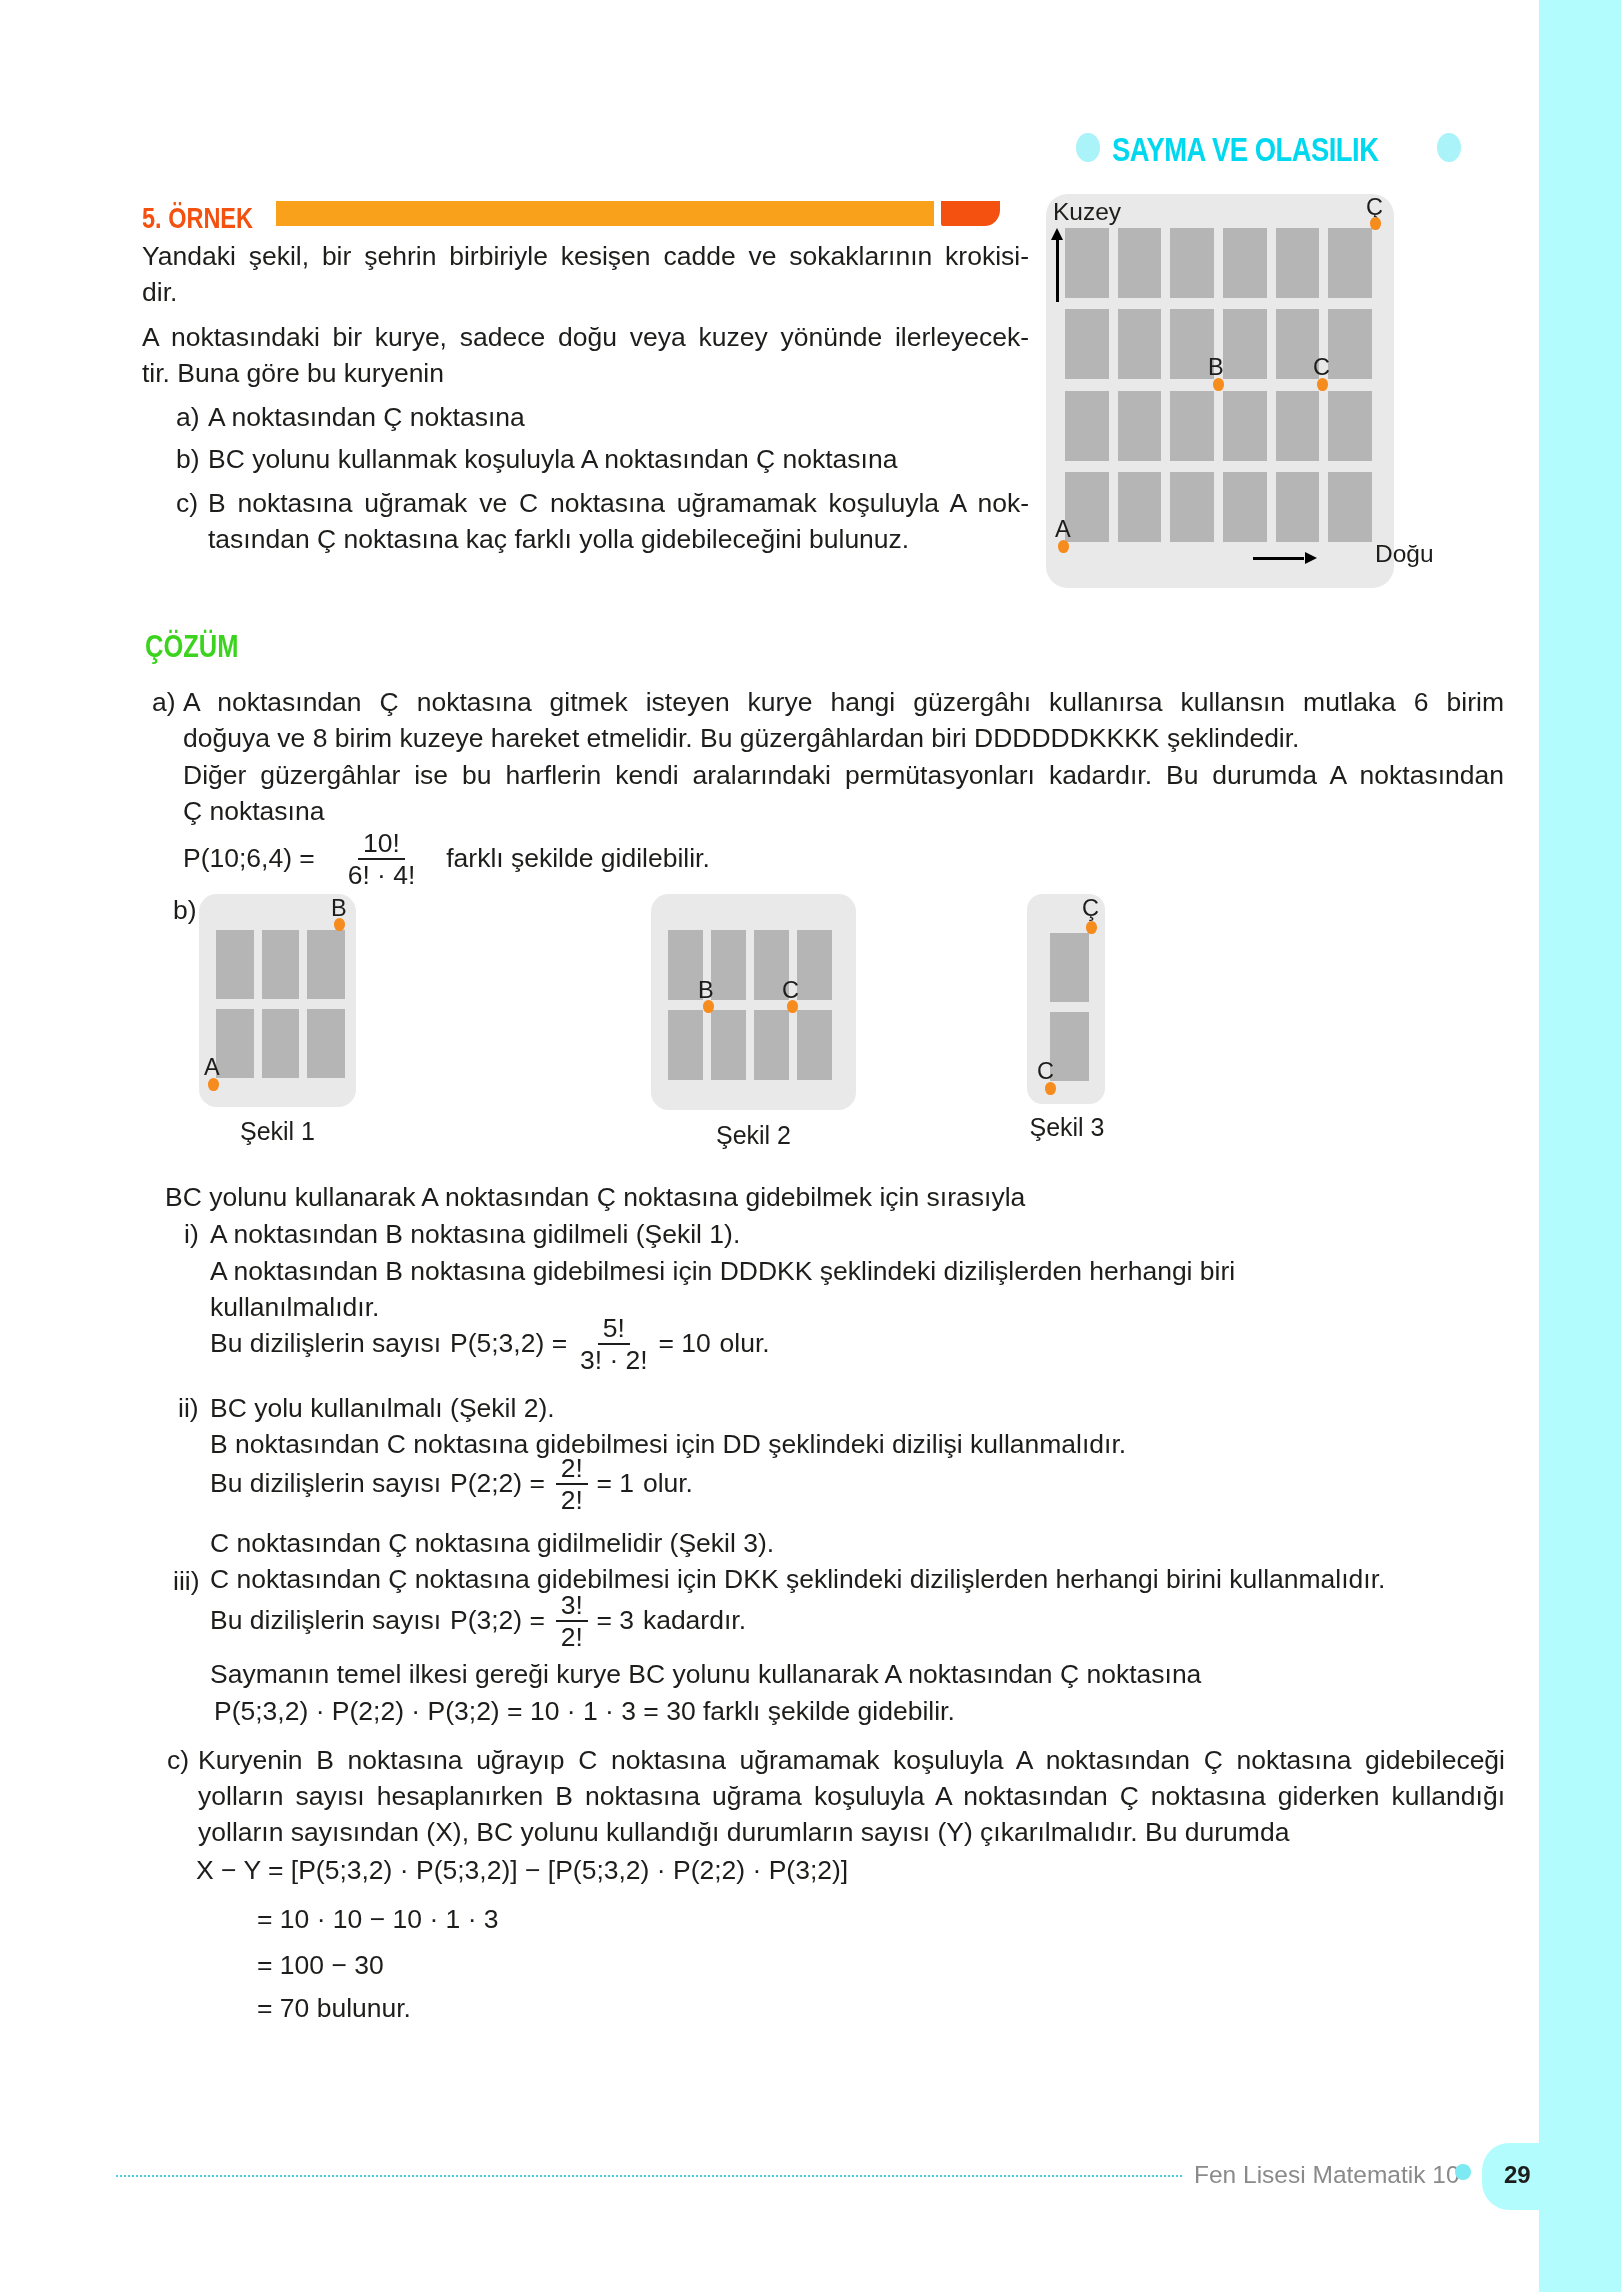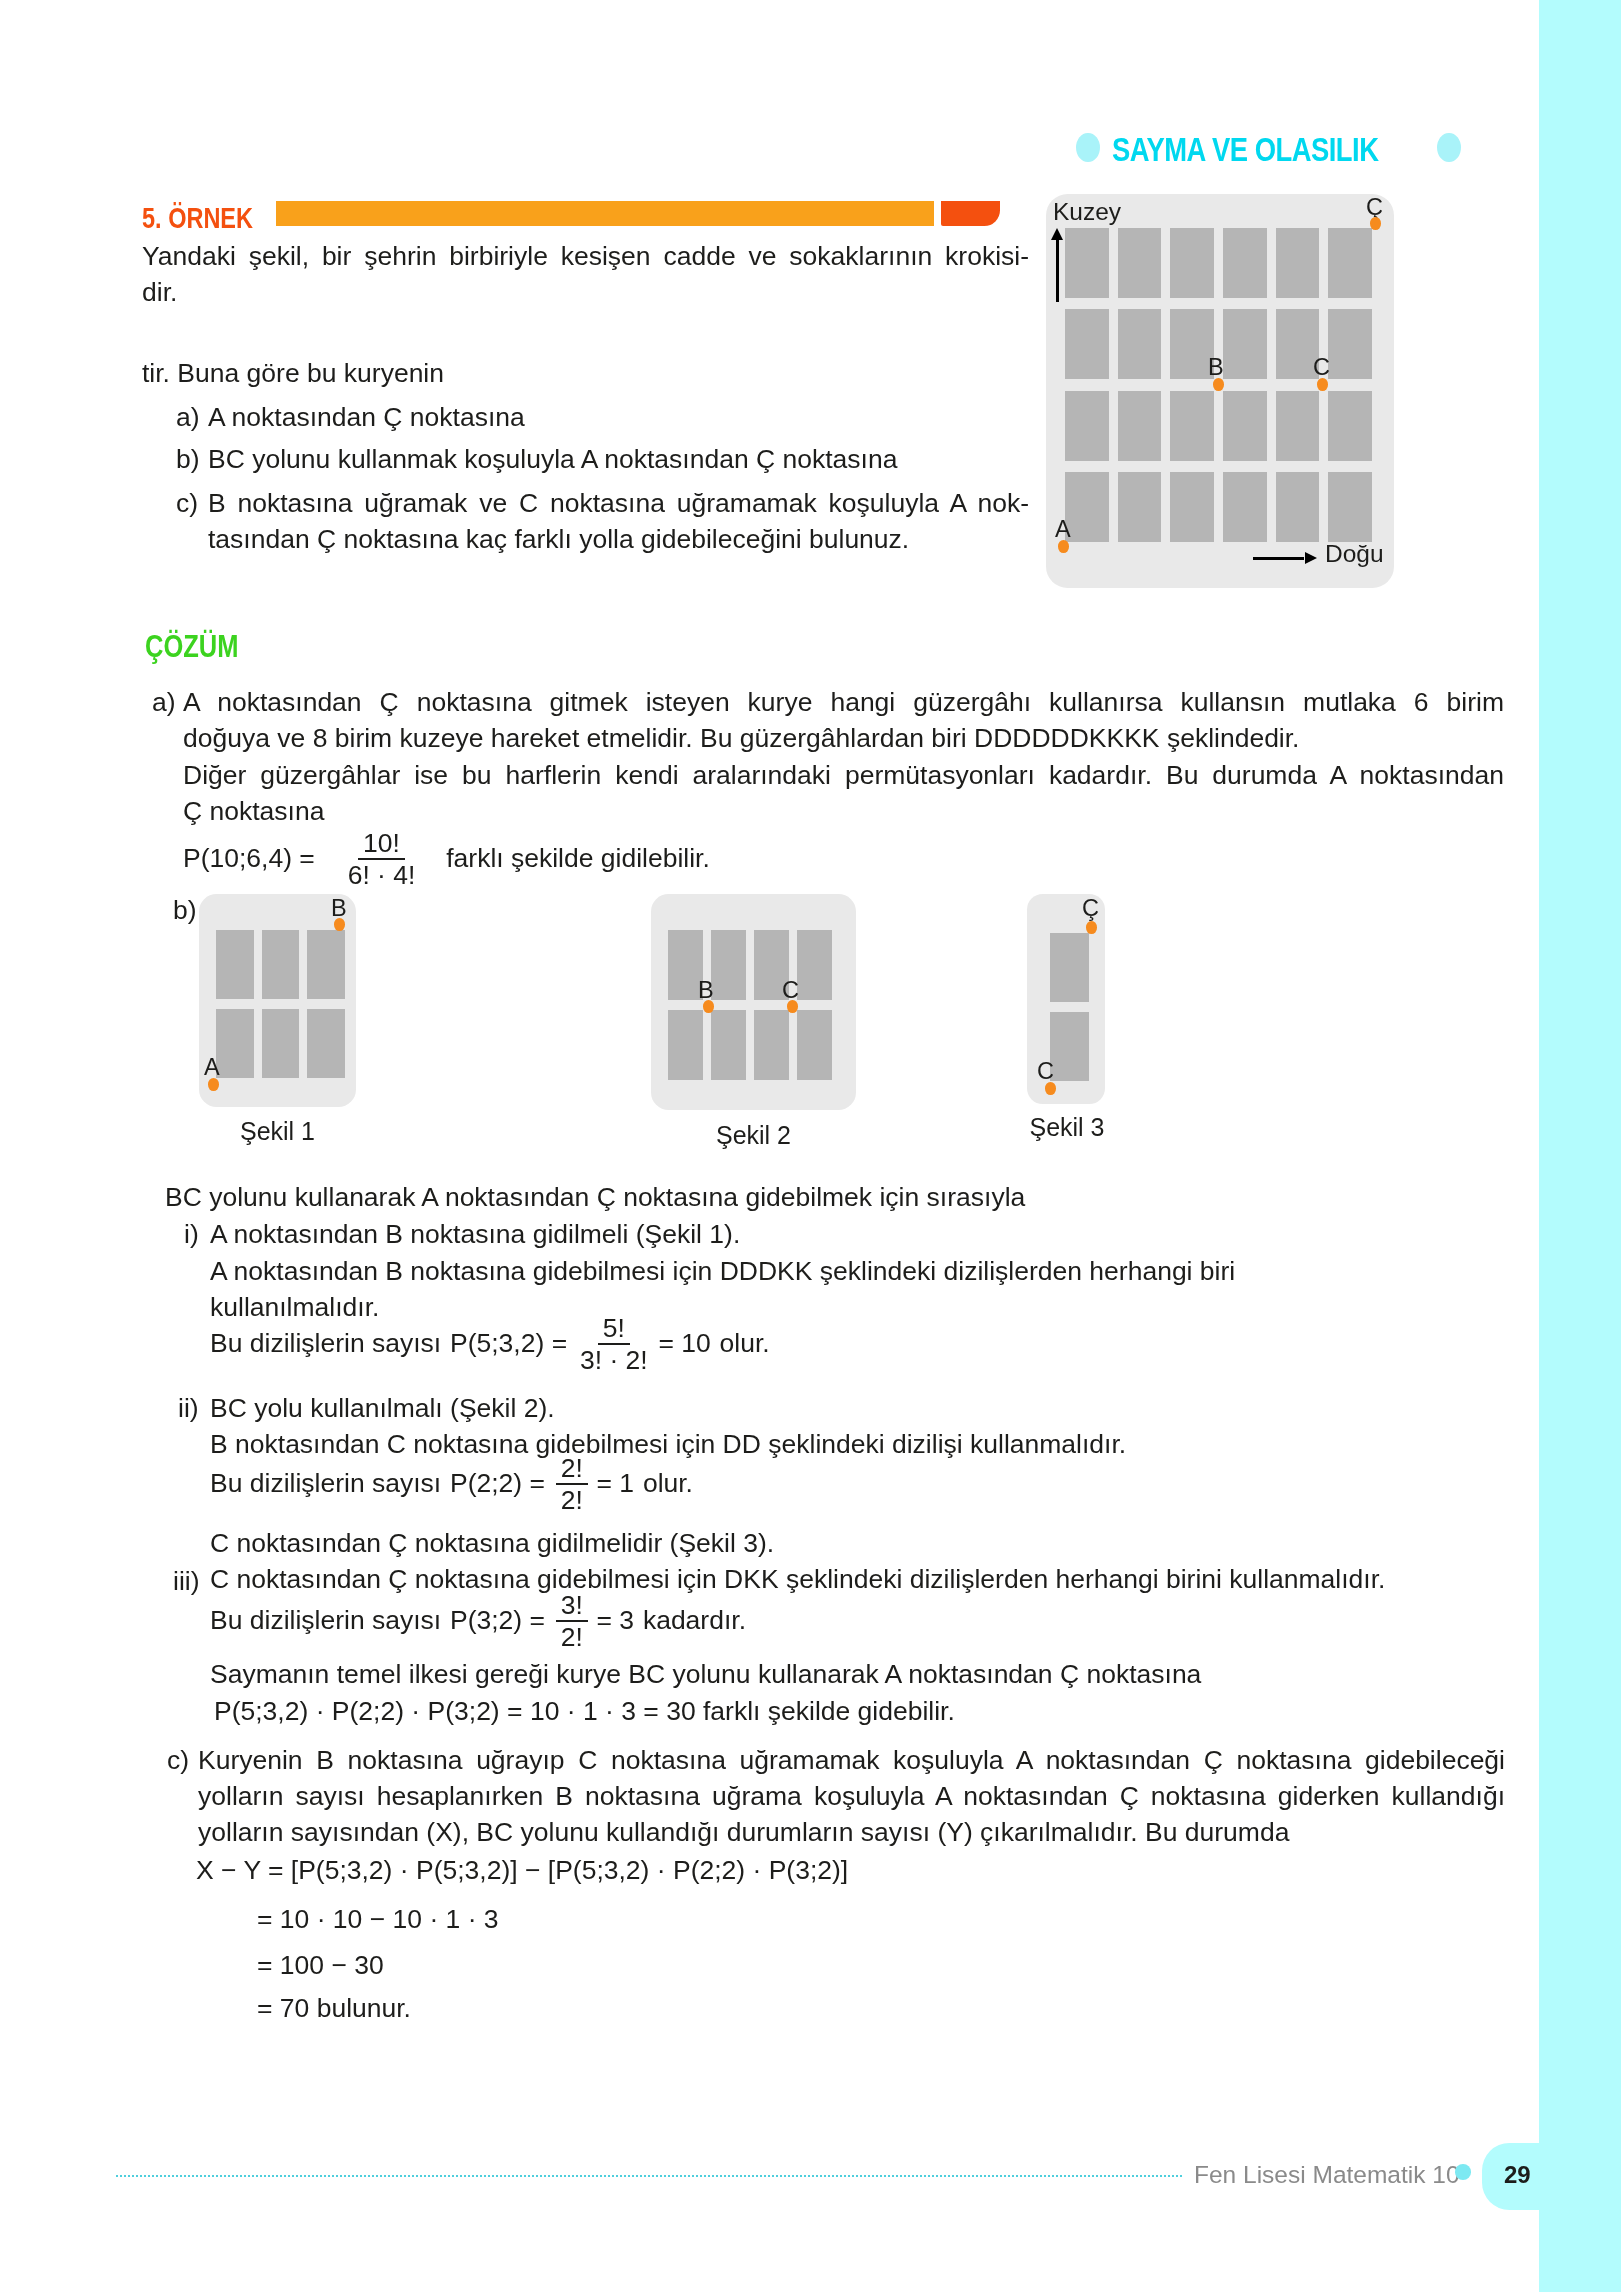--- a/index.html
+++ b/index.html
@@ -61,20 +61,21 @@
   <span class="hdot" style="left:1437px;top:133px;"></span>
 
   <div class="abs" style="left:142px;top:195px;">
     <span class="ex-label condensed">5. ÖRNEK</span>
   </div>
   <div class="bar-orange" style="left:276px;top:201px;width:658px;height:24.5px;"></div>
   <div class="bar-cap" style="left:941px;top:201px;width:59px;height:24.5px;"></div>
 
   <div class="abs just" style="left:142px;top:238px;width:887px;">Yandaki şekil, bir şehrin birbiriyle kesişen cadde ve sokaklarının krokisi-</div>
   <div class="abs" style="left:142px;top:274px;">dir.</div>
+  <div class="abs just" style="left:142px;top:319px;width:887px;">A noktasındaki bir kurye, sadece doğu veya kuzey yönünde ilerleyecek-</div>
   <div class="abs" style="left:142px;top:355px;">tir. Buna göre bu kuryenin</div>
 
   <div class="abs lbl" style="left:176px;top:399px;">a)</div>
   <div class="abs" style="left:208px;top:399px;">A noktasından Ç noktasına</div>
   <div class="abs lbl" style="left:176px;top:441px;">b)</div>
   <div class="abs" style="left:208px;top:441px;">BC yolunu kullanmak koşuluyla A noktasından Ç noktasına</div>
   <div class="abs lbl" style="left:176px;top:485px;">c)</div>
   <div class="abs just" style="left:208px;top:485px;width:821px;">B noktasına uğramak ve C noktasına uğramamak koşuluyla A nok-</div>
   <div class="abs" style="left:208px;top:521px;">tasından Ç noktasına kaç farklı yolla gidebileceğini bulunuz.</div>
 
@@ -115,21 +116,21 @@
   <div class="plabel" style="left:1208px;top:356px;">B</div>
   <span class="dot" style="left:1213px;top:378px;"></span>
   <div class="plabel" style="left:1313px;top:356px;">C</div>
   <span class="dot" style="left:1317px;top:378px;"></span>
   <div class="plabel" style="left:1055px;top:518px;">A</div>
   <span class="dot" style="left:1058px;top:540px;"></span>
   <div class="arrow" style="left:1253px;top:552px;width:64px;height:13.7px;">
     <span class="arr-line-h"></span>
     <span class="arr-head-r"></span>
   </div>
-  <div class="plabel" style="left:1325px;top:542px;font-size:24.5px;">Doğu</div>
+  <div class="plabel" style="left:1375px;top:542px;font-size:24.5px;">Doğu</div>
 
   <div class="abs" style="left:145px;top:624px;">
     <span class="cozum-label condensed">ÇÖZÜM</span>
   </div>
 
   <div class="abs lbl" style="left:152px;top:684px;">a)</div>
   <div class="abs just" style="left:183px;top:684px;width:1321px;">A noktasından Ç noktasına gitmek isteyen kurye hangi güzergâhı kullanırsa kullansın mutlaka 6 birim</div>
   <div class="abs" style="left:183px;top:720px;">doğuya ve 8 birim kuzeye hareket etmelidir. Bu güzergâhlardan biri DDDDDDKKKK şeklindedir.</div>
   <div class="abs just" style="left:183px;top:757px;width:1321px;">Diğer güzergâhlar ise bu harflerin kendi aralarındaki permütasyonları kadardır. Bu durumda A noktasından</div>
   <div class="abs" style="left:183px;top:793px;">Ç noktasına</div>

